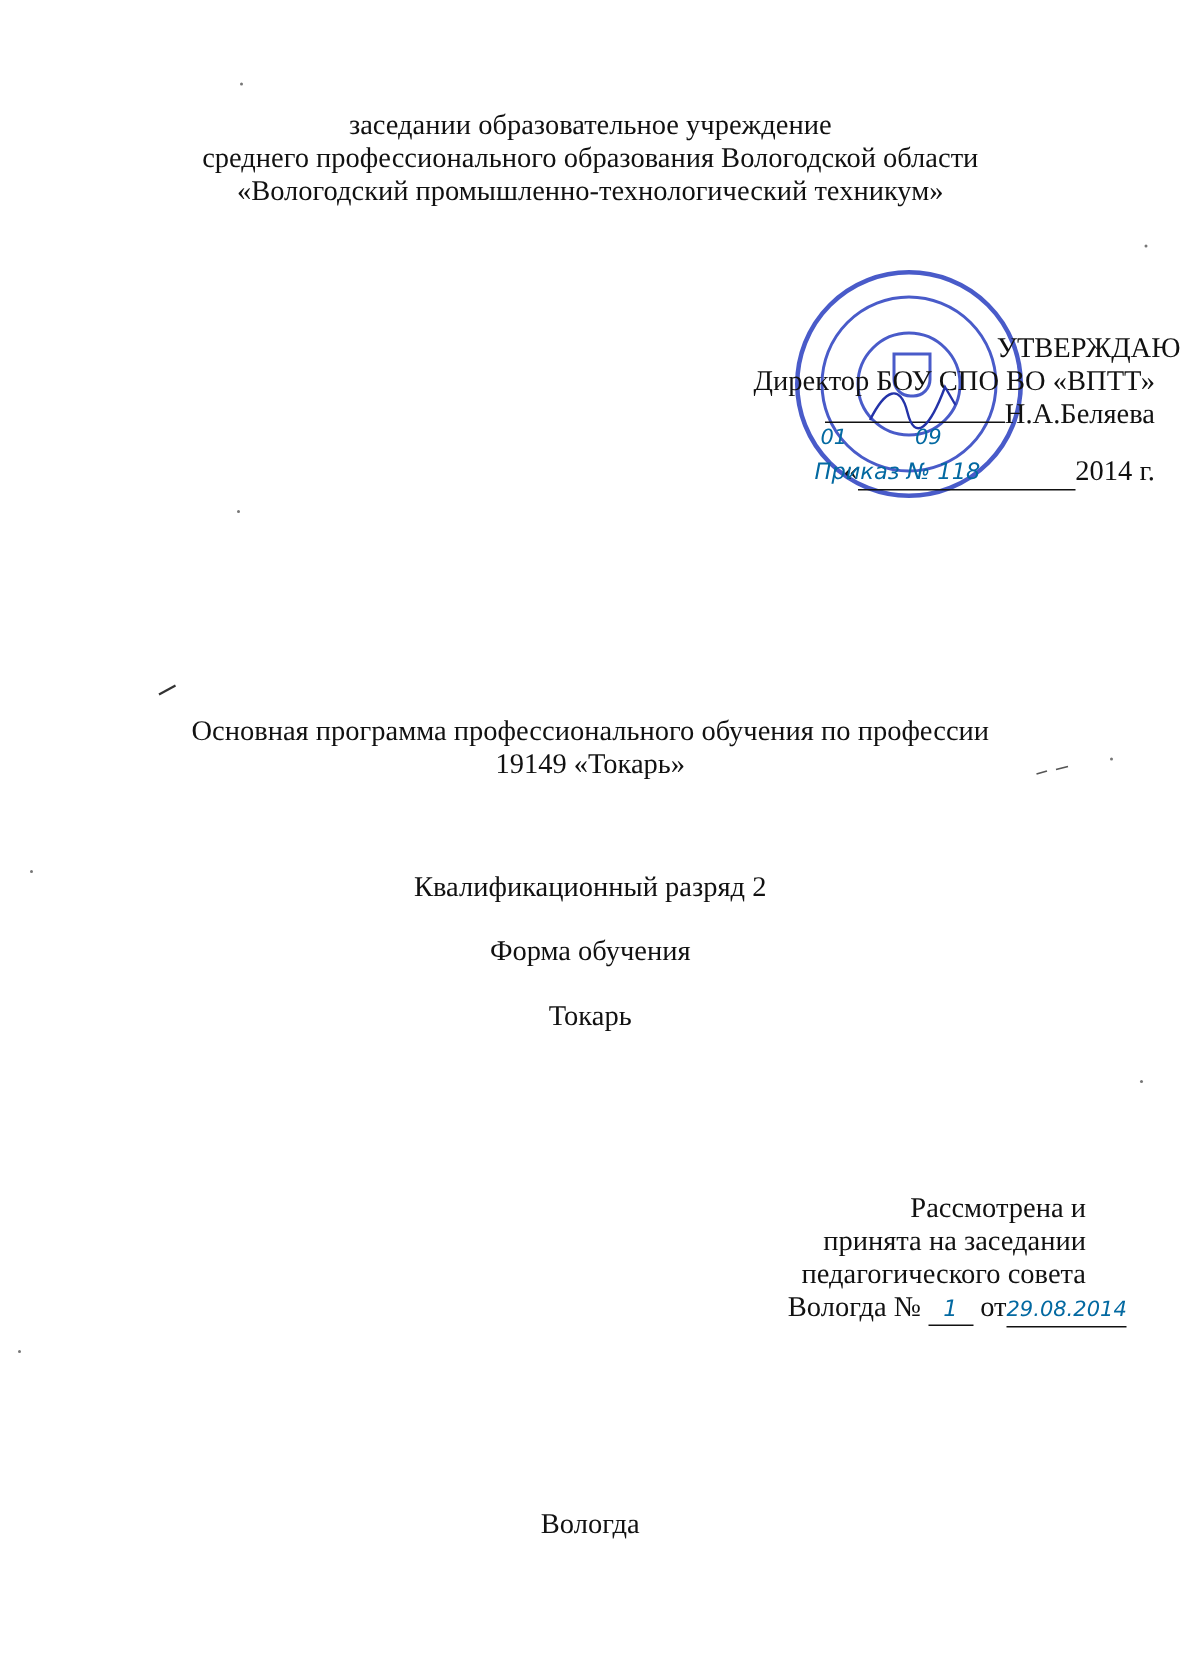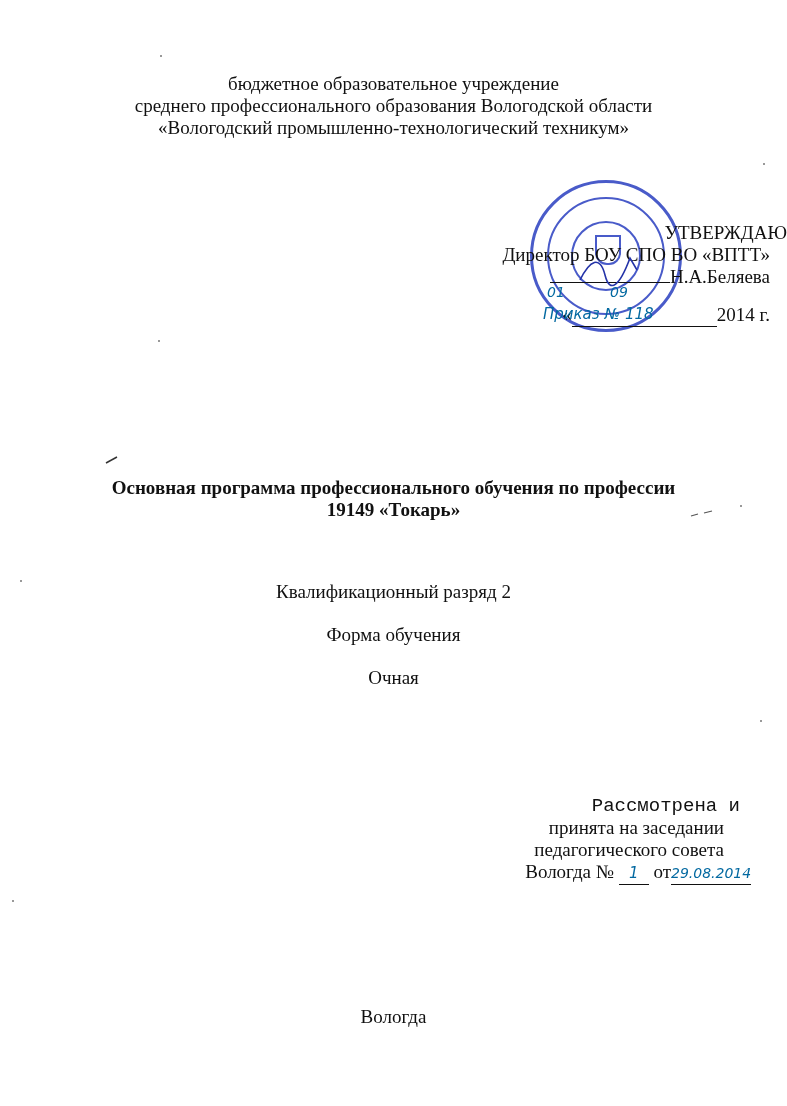--- a/index.html
+++ b/index.html
@@ -4,21 +4,21 @@
 <style>
   html, body { margin: 0; padding: 0; }
   body {
     width: 787px; height: 1106px; background: #ffffff; position: relative; overflow: hidden;
     font-family: "Liberation Serif", "DejaVu Serif", serif; color: #111;
   }
   .abs { position: absolute; }
   .center { left: 0; width: 787px; text-align: center; }
   .header-line { font-size: 19px; line-height: 22px; }
   .right-block { text-align: right; font-size: 19px; line-height: 22px; }
-  .title { font-weight: bold; font-size: 19px; line-height: 22px; }
+  .title { font-weight: normal; font-size: 19px; line-height: 22px; }
   .plain { font-size: 19px; line-height: 22px; text-align: center; }
   .stamp {
     position: absolute; left: 530px; top: 180px; width: 152px; height: 152px;
     border-radius: 50%; border: 3px solid #2a3fc0; box-sizing: border-box; opacity: 0.85;
   }
   .stamp::before {
     content: ""; position: absolute; left: 14px; top: 14px; right: 14px; bottom: 14px;
     border-radius: 50%; border: 2px solid #2a3fc0;
   }
   .stamp::after {
@@ -31,21 +31,21 @@
   }
   .sig {
     position: absolute; color: #0369a1; font-family: "DejaVu Sans", sans-serif; font-style: italic;
   }
   .underline-blank { display: inline-block; border-bottom: 1px solid #111; }
   .speck { position: absolute; width: 2px; height: 2px; background: #777; border-radius: 50%; }
 </style>
 </head>
 <body>
 
-<div class="abs center header-line" style="top:73px;">бюджетное образовательное учреждение</div>
+<div class="abs center header-line" style="top:73px;">заседании образовательное учреждение</div>
 <div class="abs center header-line" style="top:95px;">среднего профессионального образования Вологодской области</div>
 <div class="abs center header-line" style="top:117px;">«Вологодский промышленно-технологический техникум»</div>
 
 <div class="stamp">
   <div class="stamp-emblem"></div>
 </div>
 
 <div class="abs right-block" style="right:0; top:222px;">УТВЕРЖДАЮ</div>
 <div class="abs right-block" style="right:17px; top:244px;">Директор БОУ СПО ВО «ВПТТ»</div>
 <div class="abs right-block" style="right:17px; top:266px;">
@@ -59,23 +59,23 @@
 <div class="sig" style="left:543px; top:305px; font-size:15px;">Приказ № 118</div>
 <svg class="abs" style="left:575px; top:250px;" width="70" height="40">
   <path d="M5 30 C15 10, 25 5, 30 25 S45 35, 55 8 L62 20" stroke="#2433a8" stroke-width="1.6" fill="none"></path>
 </svg>
 
 <div class="abs center title" style="top:477px;">Основная  программа профессионального обучения по профессии</div>
 <div class="abs center title" style="top:499px;">19149 «Токарь»</div>
 
 <div class="abs center plain" style="top:581px;">Квалификационный разряд 2</div>
 <div class="abs center plain" style="top:624px;">Форма обучения</div>
-<div class="abs center plain" style="top:667px;">Очная</div>
+<div class="abs center plain" style="top:667px;">Токарь</div>
 
-<div class="abs right-block" style="right:47px; top:795px;font-family:Liberation Mono, monospace;">Рассмотрена и</div>
+<div class="abs right-block" style="right:63px; top:795px;">Рассмотрена и</div>
 <div class="abs right-block" style="right:63px; top:817px;">принята на заседании</div>
 <div class="abs right-block" style="right:63px; top:839px;">педагогического совета</div>
 <div class="abs right-block" style="right:36px; top:861px;">
   <span>Вологда №</span>
   <span class="underline-blank" style="width:30px; text-align:center;"><span class="sig" style="position:static; font-size:15px;">1</span></span>
   <span>от</span><span class="underline-blank" style="width:80px;"><span class="sig" style="position:static; font-size:14px;">29.08.2014</span></span>
 </div>
 
 <div class="abs center plain" style="top:1006px;">Вологда</div>
 

